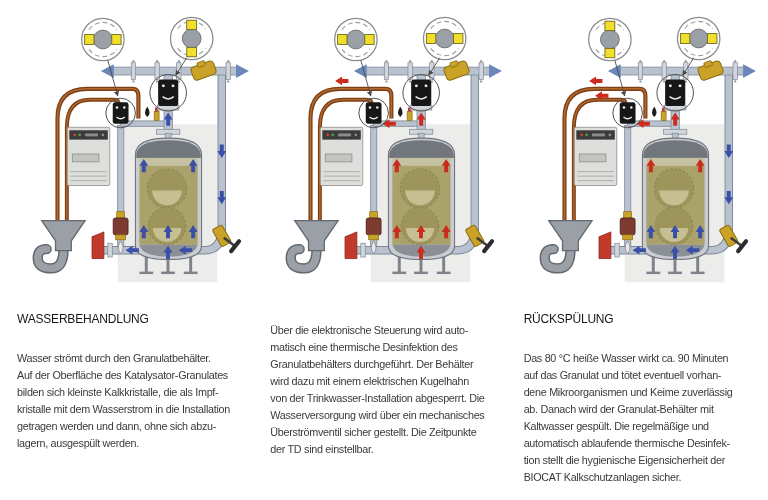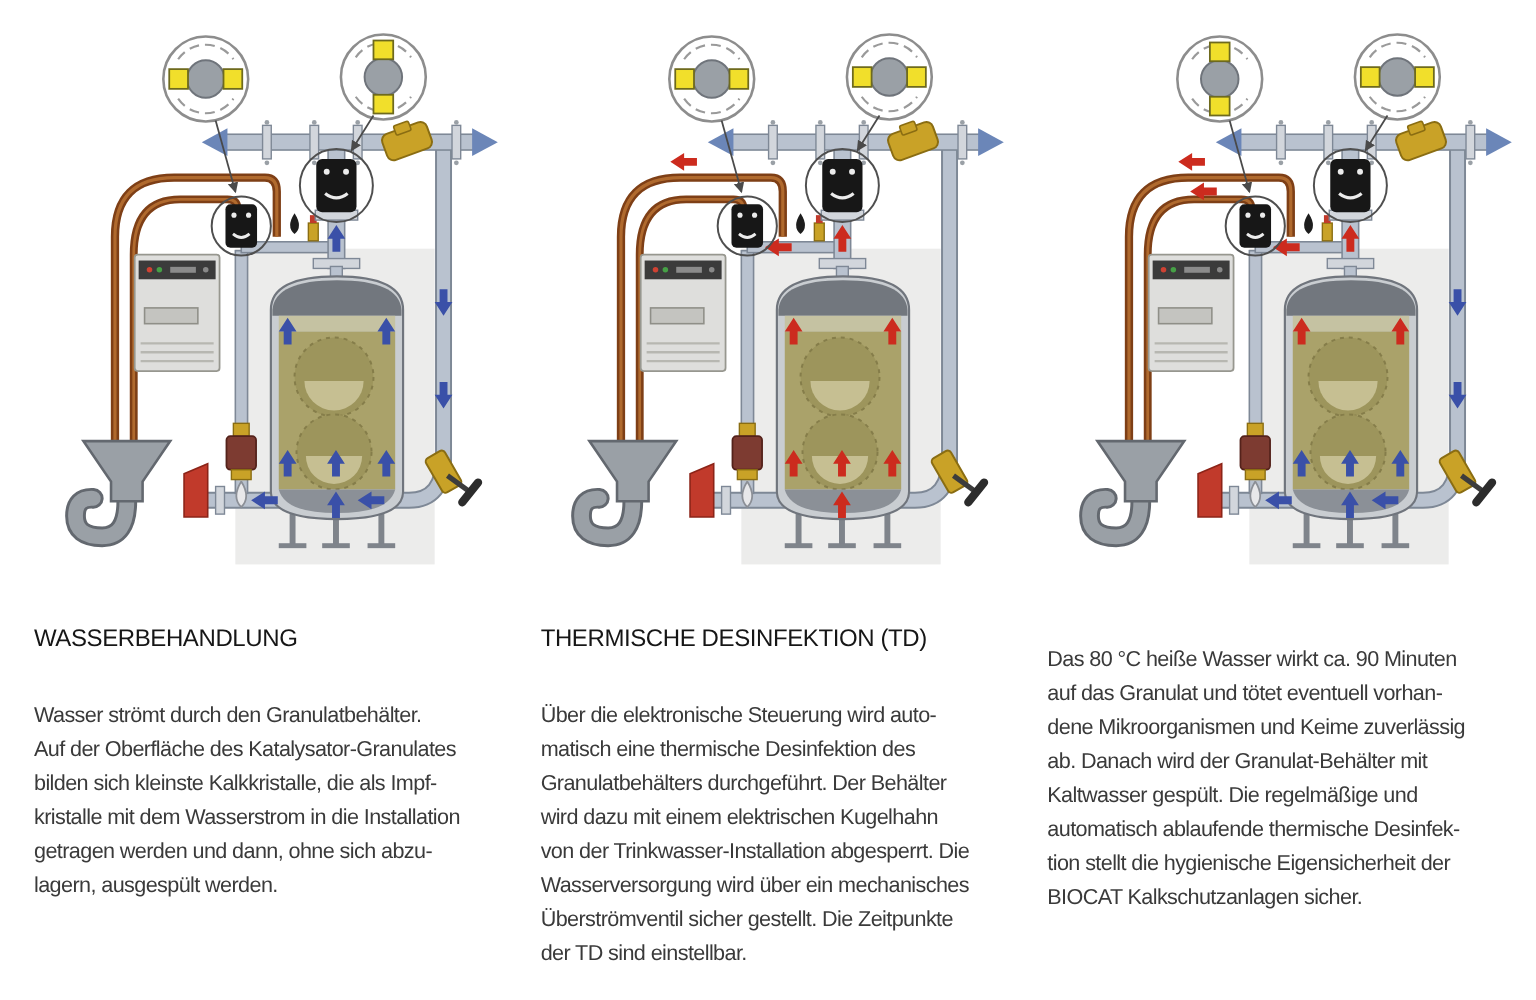--- a/index.html
+++ b/index.html
@@ -318,21 +318,20 @@
           <path d="M171 47 A17 17 0 0 0 199 47" fill="none" stroke="#9a9a9a" stroke-width="1.1" stroke-dasharray="5 3"></path>
           <circle cx="185" cy="37" r="9.5" fill="#9aa0a6" stroke="#6f747b" stroke-width="1"></circle>
           <g fill="#f1df2b" stroke="#6e6a1d" stroke-width="0.9">
             <rect x="166.5" y="32" width="9.5" height="10"></rect>
             <rect x="194" y="32" width="9.5" height="10"></rect>
           </g>
         </g>
         <line x1="100" y1="59" x2="110" y2="95" stroke="#4a4a4a" stroke-width="0.9" marker-end="url(#ah1)"></line>
         <line x1="180" y1="56.5" x2="169" y2="74" stroke="#4a4a4a" stroke-width="0.9" marker-end="url(#ah1)"></line>
       </svg>
-    <h3 class="heading">THERMISCHE DESINFEKTION (TD)</h3>
     <p class="bodytext">Über die elektronische Steuerung wird auto-
 matisch eine thermische Desinfektion des
 Granulatbehälters durchgeführt. Der Behälter
 wird dazu mit einem elektrischen Kugelhahn
 von der Trinkwasser-Installation abgesperrt. Die
 Wasserversorgung wird über ein mechanisches
 Überströmventil sicher gestellt. Die Zeitpunkte
 der TD sind einstellbar.</p>
   </section>
 
@@ -483,20 +482,21 @@
           <path d="M171 47 A17 17 0 0 0 199 47" fill="none" stroke="#9a9a9a" stroke-width="1.1" stroke-dasharray="5 3"></path>
           <circle cx="185" cy="37" r="9.5" fill="#9aa0a6" stroke="#6f747b" stroke-width="1"></circle>
           <g fill="#f1df2b" stroke="#6e6a1d" stroke-width="0.9">
             <rect x="166.5" y="32" width="9.5" height="10"></rect>
             <rect x="194" y="32" width="9.5" height="10"></rect>
           </g>
         </g>
         <line x1="100" y1="59" x2="110" y2="95" stroke="#4a4a4a" stroke-width="0.9" marker-end="url(#ah2)"></line>
         <line x1="180" y1="56.5" x2="169" y2="74" stroke="#4a4a4a" stroke-width="0.9" marker-end="url(#ah2)"></line>
       </svg>
+    <h3 class="heading">RÜCKSPÜLUNG</h3>
     <p class="bodytext">Das 80 °C heiße Wasser wirkt ca. 90 Minuten
 auf das Granulat und tötet eventuell vorhan-
 dene Mikroorganismen und Keime zuverlässig
 ab. Danach wird der Granulat-Behälter mit
 Kaltwasser gespült. Die regelmäßige und
 automatisch ablaufende thermische Desinfek-
 tion stellt die hygienische Eigensicherheit der
 BIOCAT Kalkschutzanlagen sicher.</p>
   </section>
 

